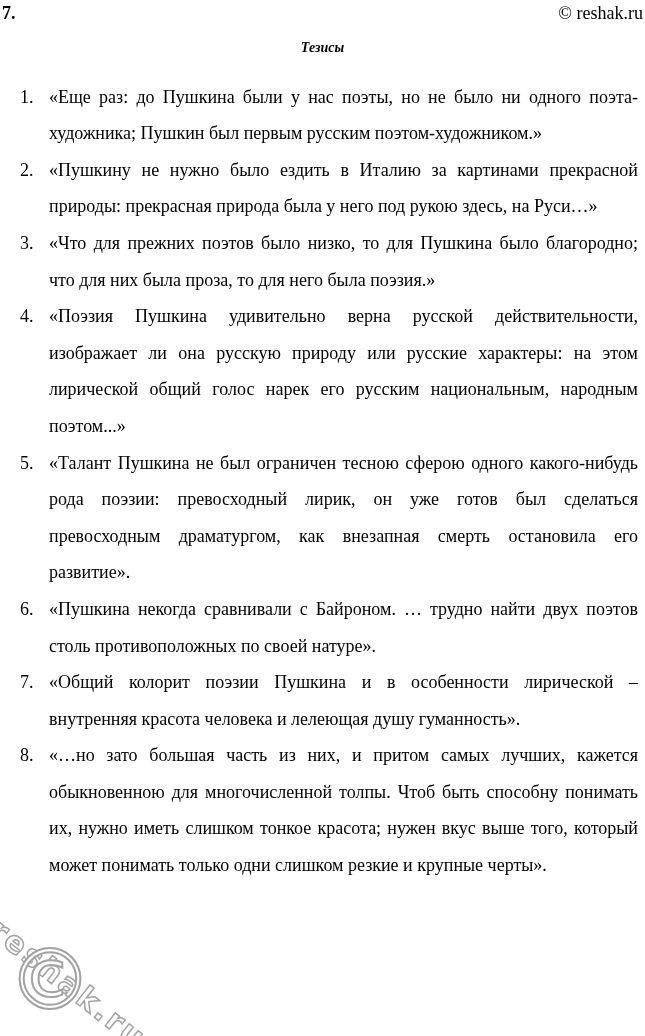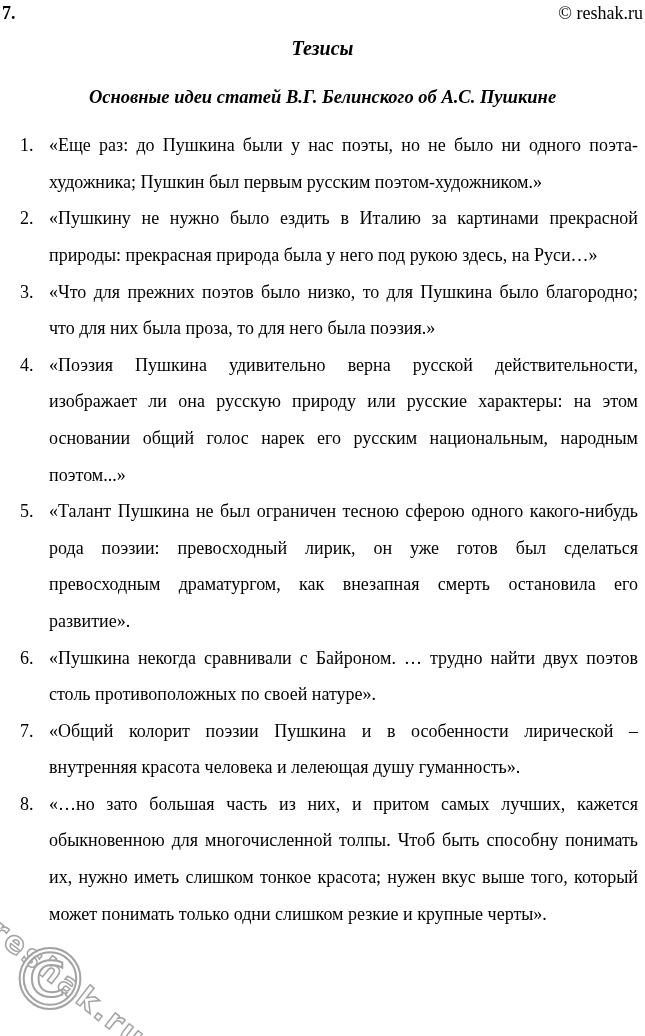--- a/index.html
+++ b/index.html
@@ -65,21 +65,21 @@
     padding: 3px 2px 0 2px;
     line-height: 20px;
     height: 20px;
   }
   .task-num {
     font-weight: bold;
   }
   .title {
     margin: 7px 0 0 0;
     text-align: center;
-    font-size: 20px;
+    font-size: 14px;
     font-weight: bold;
     font-style: italic;
     line-height: 36.6px;
   }
   .subtitle {
     margin: 12px 0 0 0;
     text-align: center;
     font-size: 18.5px;
     font-weight: bold;
     font-style: italic;
@@ -113,38 +113,37 @@
 
   <div class="content">
 
     <div class="header-row">
       <span class="task-num">7.</span>
       <span class="credit">© reshak.ru</span>
     </div>
 
     <div class="title">Тезисы</div>
 
-    <div class="subtitle">Основные идеи статей В.Г. Белинского об А.С. Пушкине</div>
 
     <ol class="thesis-list">
       <li class="thesis-item">
         <span class="num">1.</span>
         <span class="txt">«Еще раз: до Пушкина были у нас поэты, но не было ни одного поэта-художника; Пушкин был первым русским поэтом-художником.»</span>
       </li>
       <li class="thesis-item">
         <span class="num">2.</span>
         <span class="txt">«Пушкину не нужно было ездить в Италию за картинами прекрасной природы: прекрасная природа была у него под рукою здесь, на Руси…»</span>
       </li>
       <li class="thesis-item">
         <span class="num">3.</span>
         <span class="txt">«Что для прежних поэтов было низко, то для Пушкина было благородно; что для них была проза, то для него была поэзия.»</span>
       </li>
       <li class="thesis-item">
         <span class="num">4.</span>
-        <span class="txt">«Поэзия Пушкина удивительно верна русской действительности, изображает ли она русскую природу или русские характеры: на этом основании общий голос нарек его русским национальным, народным поэтом...»</span>
+        <span class="txt">«Поэзия Пушкина удивительно верна русской действительности, изображает ли она русскую природу или русские характеры: на этом лирической общий голос нарек его русским национальным, народным поэтом...»</span>
       </li>
       <li class="thesis-item">
         <span class="num">5.</span>
         <span class="txt">«Талант Пушкина не был ограничен тесною сферою одного какого-нибудь рода поэзии: превосходный лирик, он уже готов был сделаться превосходным драматургом, как внезапная смерть остановила его развитие».</span>
       </li>
       <li class="thesis-item">
         <span class="num">6.</span>
         <span class="txt">«Пушкина некогда сравнивали с Байроном. … трудно найти двух поэтов столь противоположных по своей натуре».</span>
       </li>
       <li class="thesis-item">

